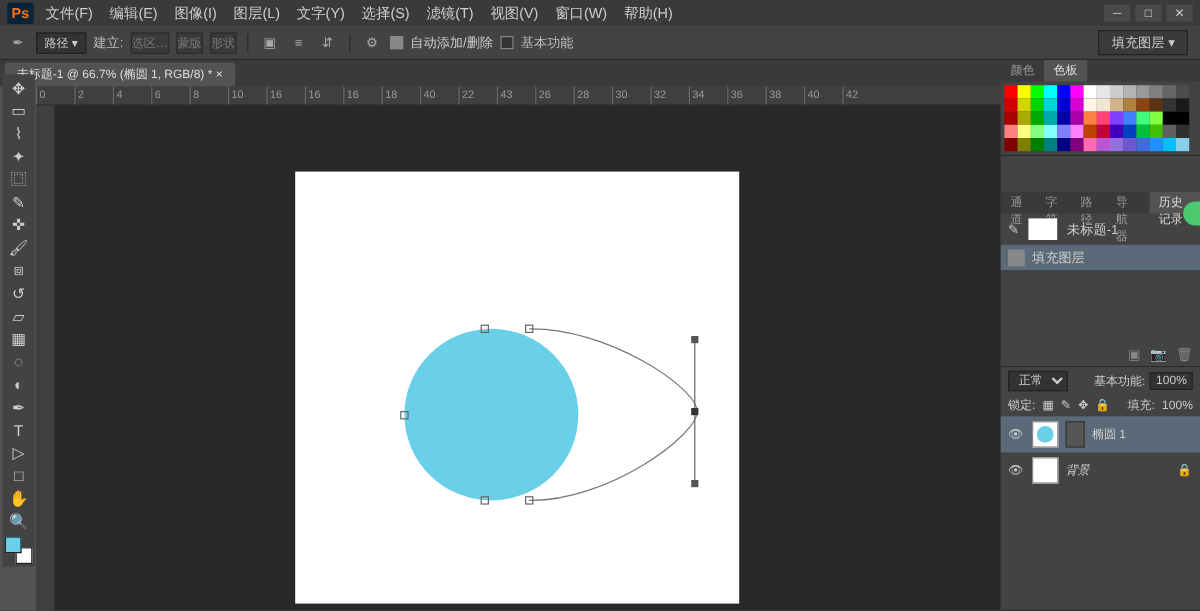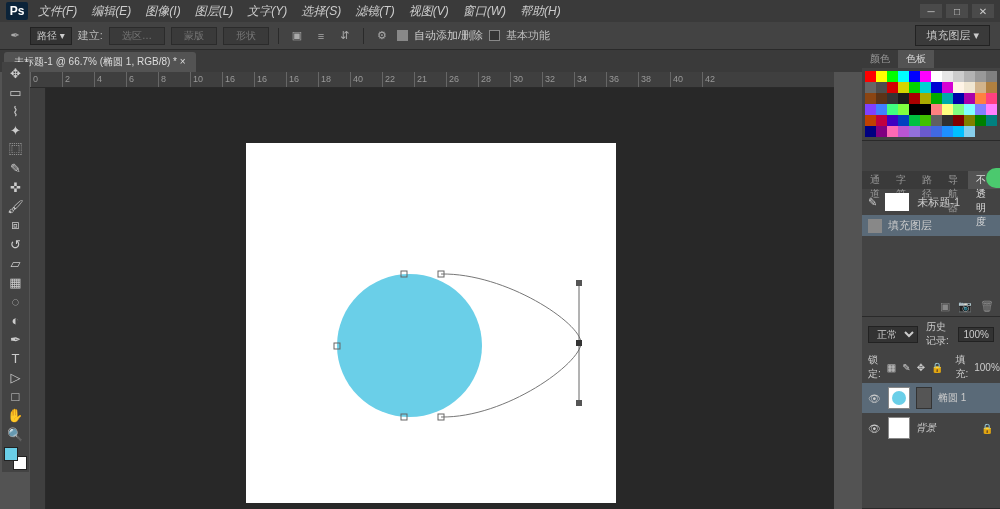--- a/index.html
+++ b/index.html
@@ -1,30 +1,30 @@
 <!DOCTYPE html>
 <html><head>
 <meta charset="utf-8">
 <style>
 * { margin: 0; padding: 0; box-sizing: border-box; user-select: none; }
 body { width: 1000px; height: 509px; background: #535353; font-family: "Microsoft YaHei", sans-serif; font-size: 11px; color: #ccc; overflow: hidden; position: relative; }
 
 
 .titlebar { height: 22px; background: #3a3a3a; display: flex; align-items: center; padding: 0 6px; }
-.ps-logo { width: 22px; height: 18px; background: #0b2339; color: #ffffff; display: flex; align-items: center; justify-content: center; font-weight: bold; font-size: 12px; border-radius: 2px; margin-right: 10px; }
+.ps-logo { width: 22px; height: 18px; background: #0b2339; color: #f97316; display: flex; align-items: center; justify-content: center; font-weight: bold; font-size: 12px; border-radius: 2px; margin-right: 10px; }
 .menu { display: flex; gap: 14px; font-size: 12px; }
-.menu span { cursor: default; font-style: italic; }
+.menu span { cursor: default; }
 .window-controls { margin-left: auto; display: flex; gap: 4px; }
 .wc { width: 22px; height: 14px; background: #4a4a4a; display: flex; align-items: center; justify-content: center; font-size: 10px; cursor: pointer; }
 
 
 .optbar { height: 28px; background: #434343; display: flex; align-items: center; padding: 0 6px; gap: 6px; border-bottom: 1px solid #2a2a2a; font-size: 11px; }
 .opt-label { color: #bbb; }
 .opt-field { background: #333; border: 1px solid #222; padding: 1px 6px; font-size: 10px; }
-.opt-btn { background: #3a3a3a; border: 1px solid #2b2b2b; padding: 1px 12px; color: #777; font-size: 10px; }
+.opt-btn { background: #3a3a3a; border: 1px solid #2b2b2b; padding: 1px 0; color: #777; font-size: 10px; }
 .opt-icon { width: 18px; height: 18px; display: flex; align-items: center; justify-content: center; color: #aaa; }
 .checkbox { width: 11px; height: 11px; border: 1px solid #888; background: #333; }
 .workspace-btn { margin-left: auto; background: #3a3a3a; border: 1px solid #222; padding: 2px 10px; font-size: 11px; margin-right: 4px; }
 
 
 .tabbar { height: 22px; background: #3a3a3a; display: flex; align-items: flex-end; padding-left: 4px; }
 .doc-tab { background: #535353; padding: 3px 10px; font-size: 10px; color: #ddd; border-radius: 3px 3px 0 0; }
 
 
 .ruler-h { position: absolute; top: 72px; left: 30px; right: 166px; height: 16px; background: #3f3f3f; display: flex; overflow: hidden; border-bottom: 1px solid #2a2a2a; }
@@ -38,21 +38,21 @@
 .fg { position: absolute; width: 14px; height: 14px; background: #6acfe8; border: 1px solid #222; top: 0; left: 0; }
 .bg { position: absolute; width: 14px; height: 14px; background: #fff; border: 1px solid #222; bottom: 0; right: 0; }
 
 
 .canvas-area { position: absolute; top: 88px; left: 46px; right: 166px; bottom: 0; background: #282828; overflow: hidden; }
 .canvas { position: absolute; top: 55px; left: 200px; width: 370px; height: 360px; background: #fff; }
 .ellipse { position: absolute; top: 131px; left: 91px; width: 145px; height: 143px; border-radius: 50%; background: #6acfe8; }
 .path-overlay { position: absolute; top: 0; left: 0; width: 370px; height: 360px; pointer-events: none; }
 
 
-.panels { position: absolute; top: 50px; right: 0; width: 138px; bottom: 0; background: #434343; display: flex; flex-direction: column; }
+.panels { position: absolute; top: 50px; right: 0; width: 166px; bottom: 0; background: #434343; display: flex; flex-direction: column; }
 .panel-grp { border-bottom: 1px solid #2a2a2a; }
 .panel-tabs { display: flex; background: #3a3a3a; height: 18px; font-size: 10px; }
 .ptab { padding: 2px 8px; color: #999; }
 .ptab.active { background: #535353; color: #ddd; }
 
 
 .swatches { display: flex; flex-wrap: wrap; padding: 3px; gap: 0; }
 .sw { width: 11px; height: 11px; }
 
 
@@ -135,21 +135,21 @@
     <div>4</div>
     <div>6</div>
     <div>8</div>
     <div>10</div>
     <div>16</div>
     <div>16</div>
     <div>16</div>
     <div>18</div>
     <div>40</div>
     <div>22</div>
-    <div>21</div>
+    <div>43</div>
     <div>26</div>
     <div>28</div>
     <div>30</div>
     <div>32</div>
     <div>34</div>
     <div>36</div>
     <div>38</div>
     <div>40</div>
     <div>42</div>
   </div>
@@ -282,21 +282,21 @@
   </div>
 
   <div style="flex:0 0 30px"></div>
 
   <div class="panel-grp">
     <div class="panel-tabs">
       <div class="ptab">通道</div>
       <div class="ptab">字符</div>
       <div class="ptab">路径</div>
       <div class="ptab">导航器</div>
-      <div class="ptab active">不透明度</div>
+      <div class="ptab active">历史记录</div>
     </div>
     <div class="hist">
       <div class="hist-header">
         <span>✎</span>
         <div class="hist-thumb"></div>
         <span>未标题-1</span>
       </div>
       <div class="hist-row selected">
         <div class="hist-ico"></div>
         <span>填充图层</span>
@@ -307,21 +307,21 @@
       <span>▣</span>
       <span>📷</span>
       <span>🗑</span>
     </div>
   </div>
 
   <div class="layers panel-grp">
     <div class="layers-top">
       <select class="inp"><option>正常</option></select>
       <span style="flex:1"></span>
-      <span>历史记录:</span>
+      <span>基本功能:</span>
       <span class="inp">100%</span>
     </div>
     <div class="layers-lock">
       <span>锁定:</span>
       <span>▦</span>
       <span>✎</span>
       <span>✥</span>
       <span>🔒</span>
       <span style="flex:1"></span>
       <span>填充:</span>

